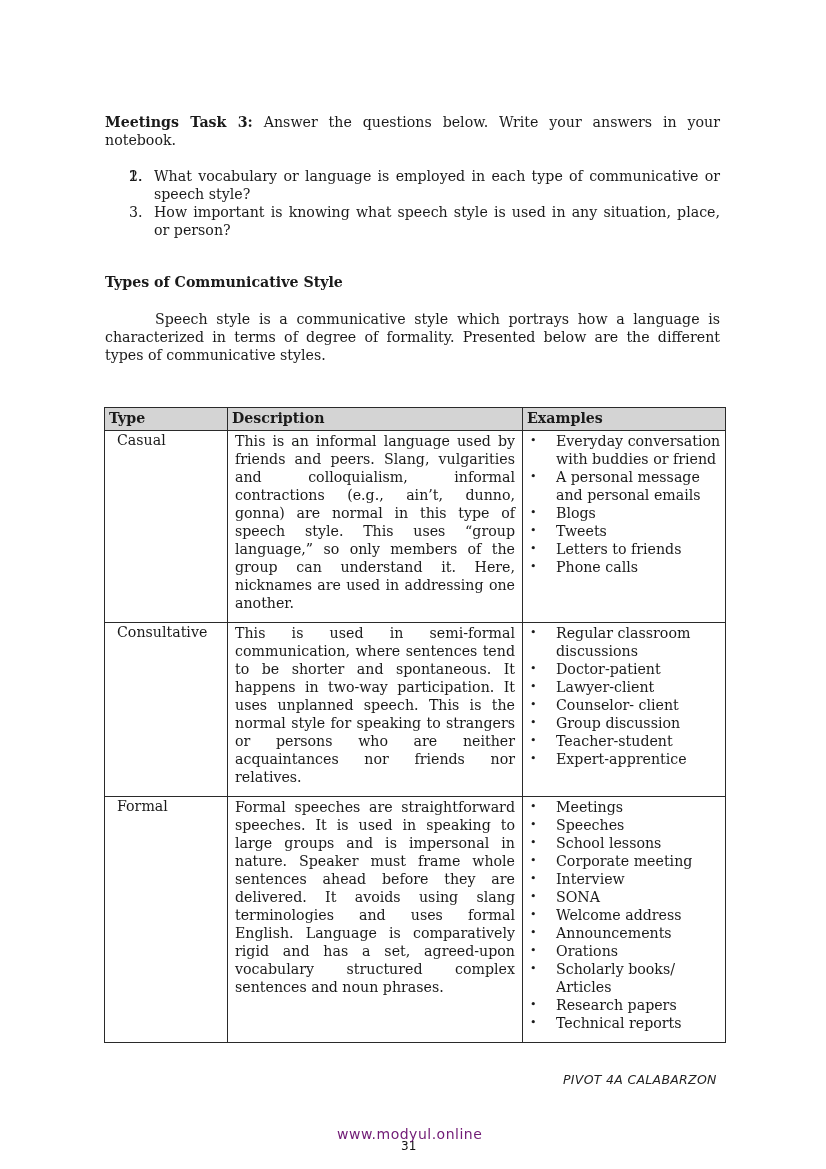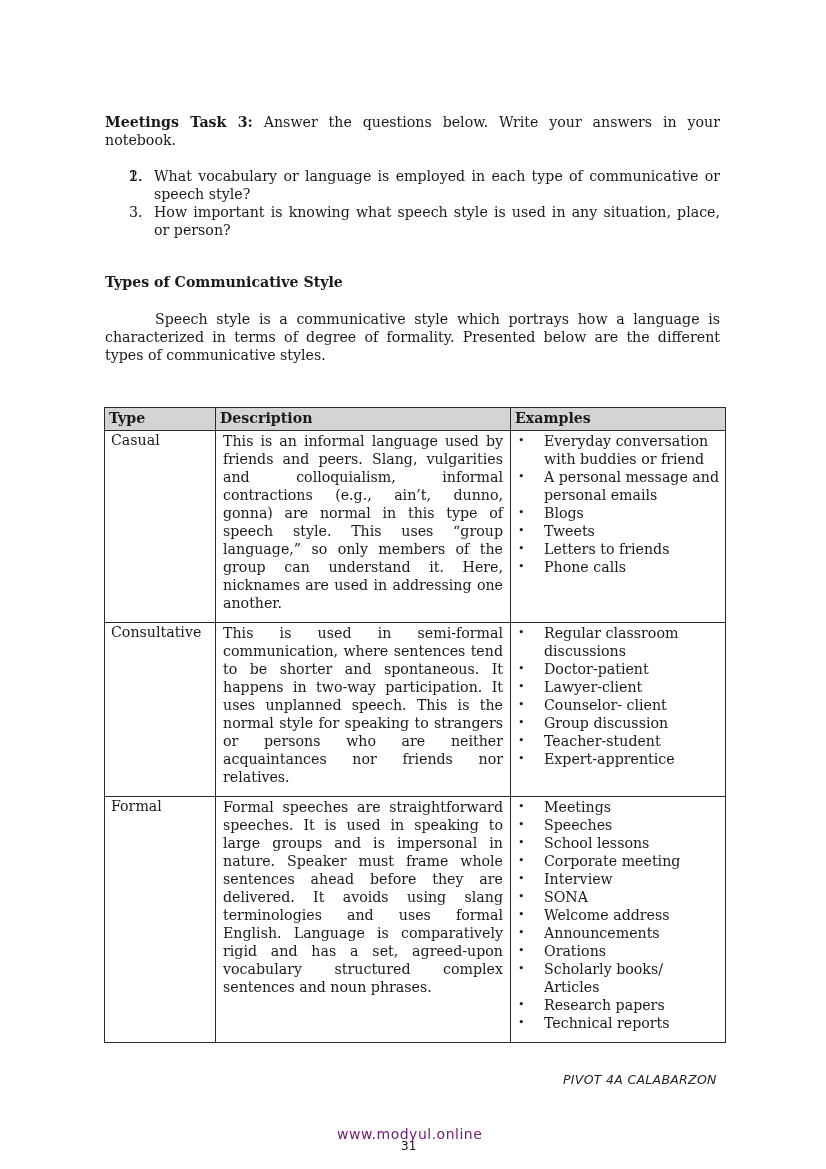--- a/index.html
+++ b/index.html
@@ -15,21 +15,21 @@
     .qlist li { position: relative; padding-left: 25px; text-align: justify; }
     .qlist li .num { position: absolute; left: 0; top: 0; }
     .section-title { position: absolute; top: 274px; left: 0; font-size: 14.2px; font-weight: bold; }
     .intro { position: absolute; top: 310px; left: 0; width: 615px; font-size: 14.2px; line-height: 18px; text-align: justify; text-indent: 50px; }
     table.styles {
       position: absolute; top: 407px; left: -1px; width: 622px;
       border-collapse: collapse; font-size: 14.2px; line-height: 18px;
     }
     table.styles th, table.styles td { border: 1.6px solid #2a2a2a; vertical-align: top; }
     table.styles th { background: #d4d4d4; font-weight: bold; text-align: left; padding: 1px 4px; height: 20px; }
-    td.type { vertical-align: middle; padding: 0 6px; width: 98px; }
+    td.type { vertical-align: middle; padding: 0 12px; width: 98px; }
     td.desc { padding: 1px 7px 10px 7px; width: 280px; text-align: justify; }
     td.ex { padding: 1px 4px 10px 4px; }
     ul.ex-list { list-style: none; margin: 0; padding: 0; }
     ul.ex-list li { position: relative; padding-left: 29px; }
     ul.ex-list li .bullet { position: absolute; left: 3px; top: 0; font-size: 11px; }
     .footer-brand { position: absolute; top: 1072px; left: 563px; font-family: "DejaVu Sans", "Liberation Sans", sans-serif; font-style: italic; font-size: 12.5px; color: #222; letter-spacing: 0.3px; text-align: right; }
     .page-num { position: absolute; top: 1139px; left: 401px; font-family: "DejaVu Sans", "Liberation Sans", sans-serif; font-size: 12px; color: #111; }
     .watermark { position: absolute; top: 1126px; left: 337px; font-family: "DejaVu Sans", "Liberation Sans", sans-serif; font-size: 14px; color: #701a75; letter-spacing: 0.5px; }
   </style>
 </head>

